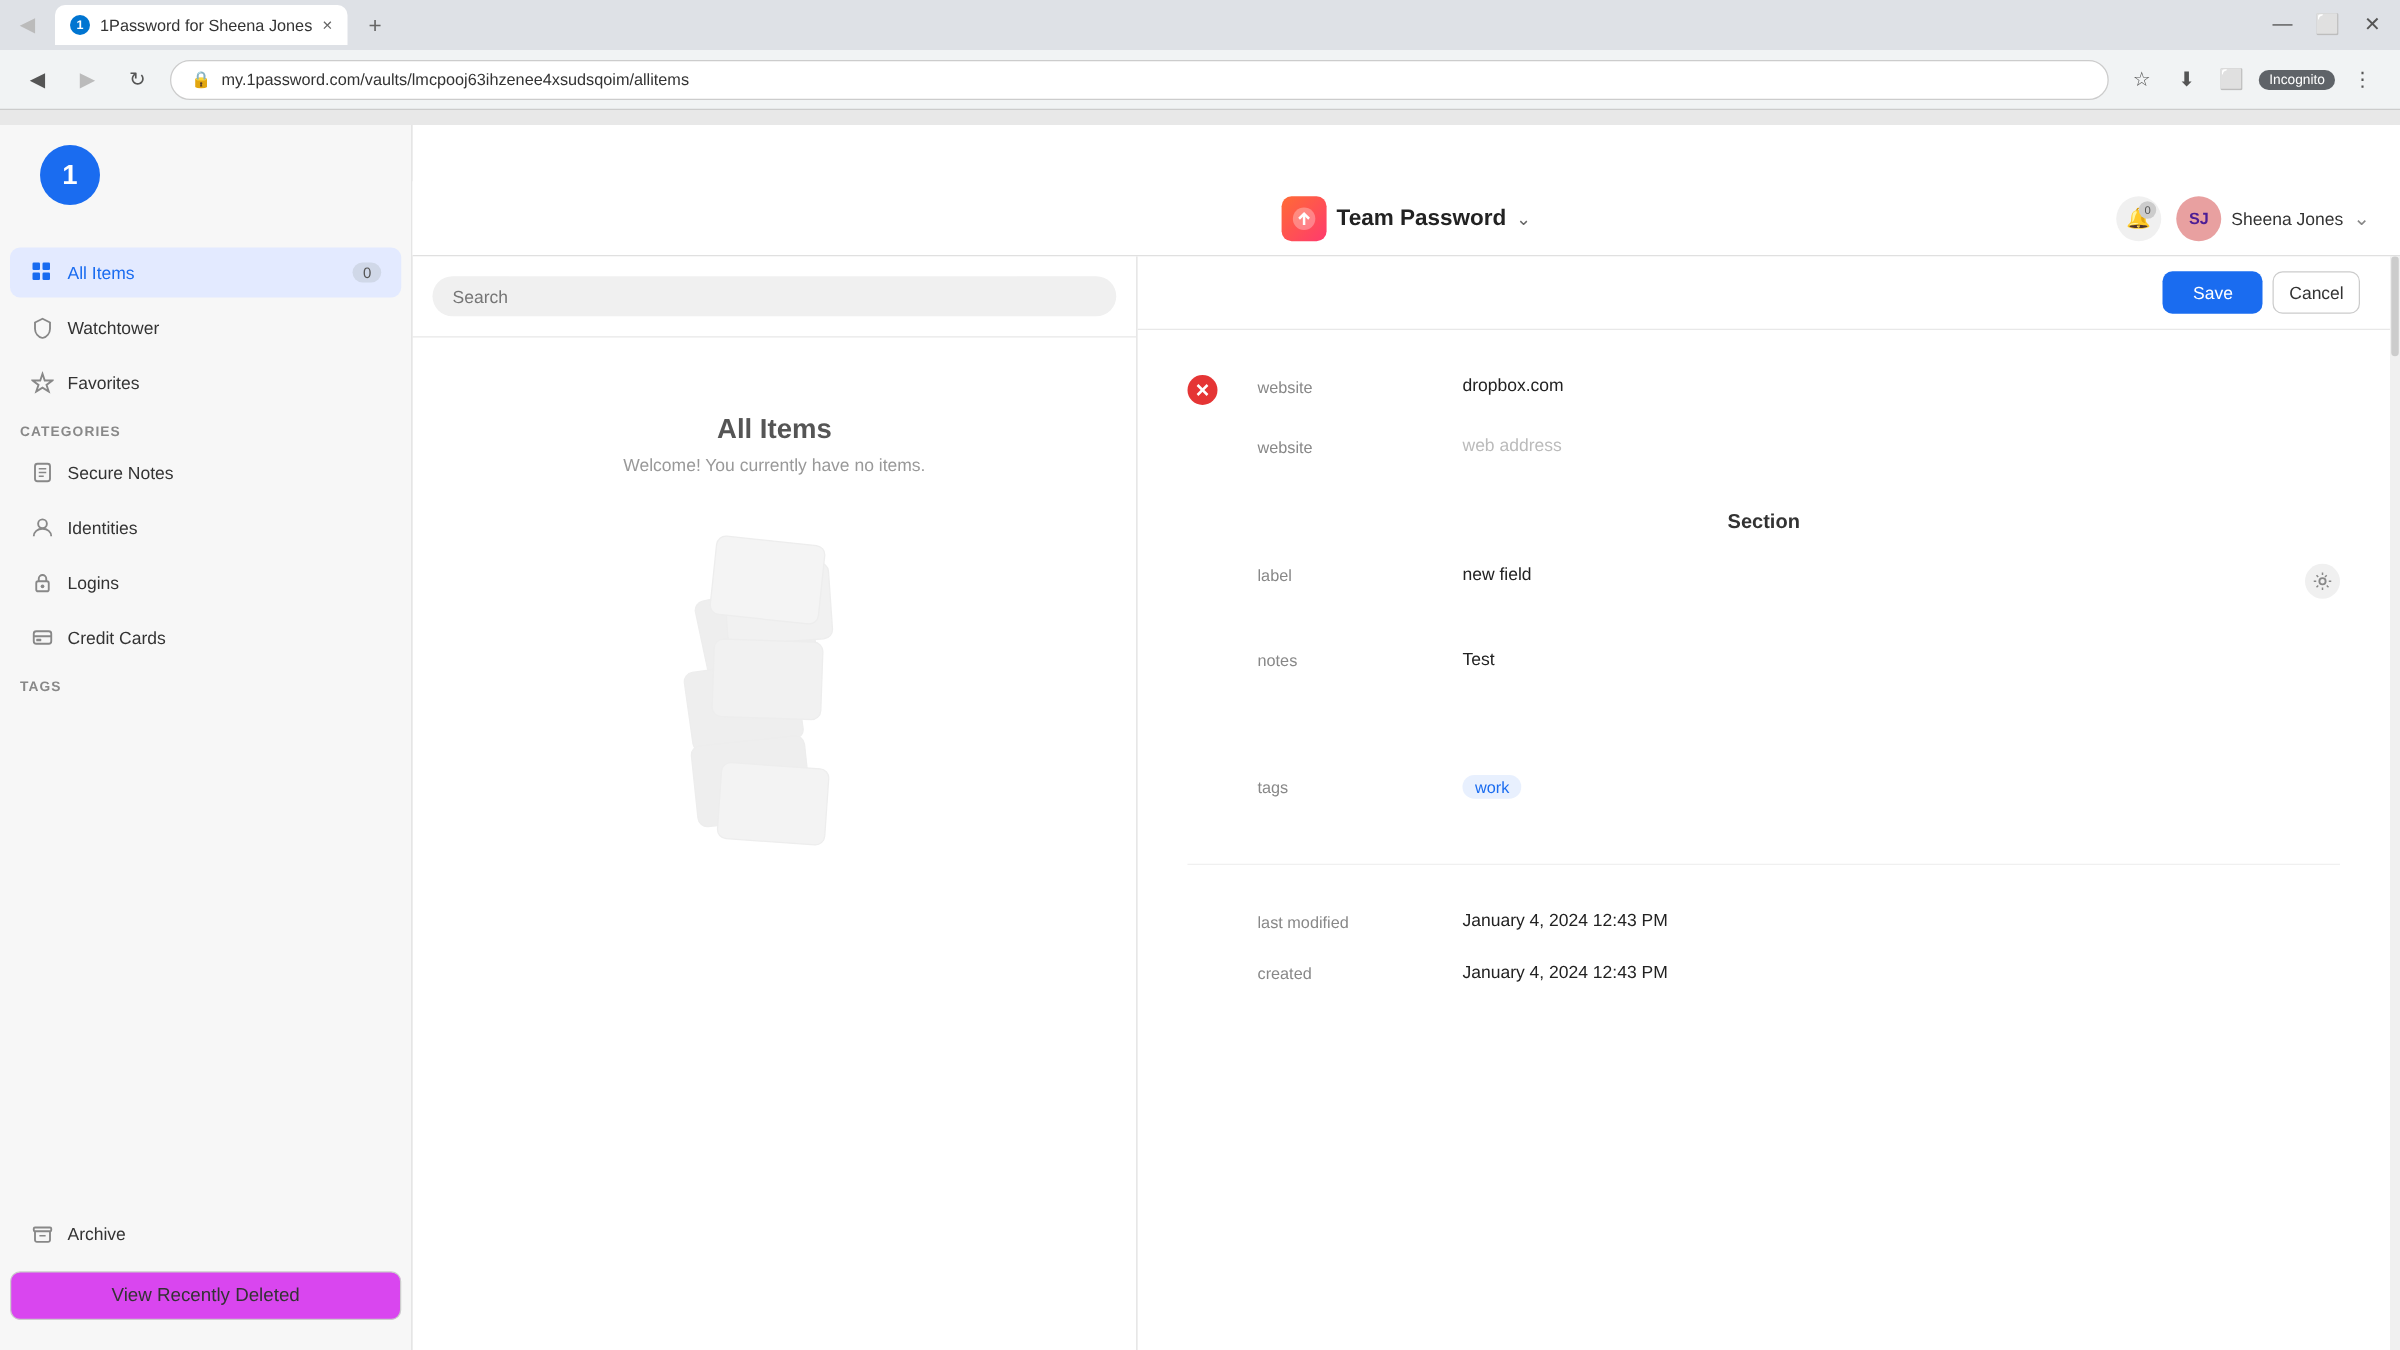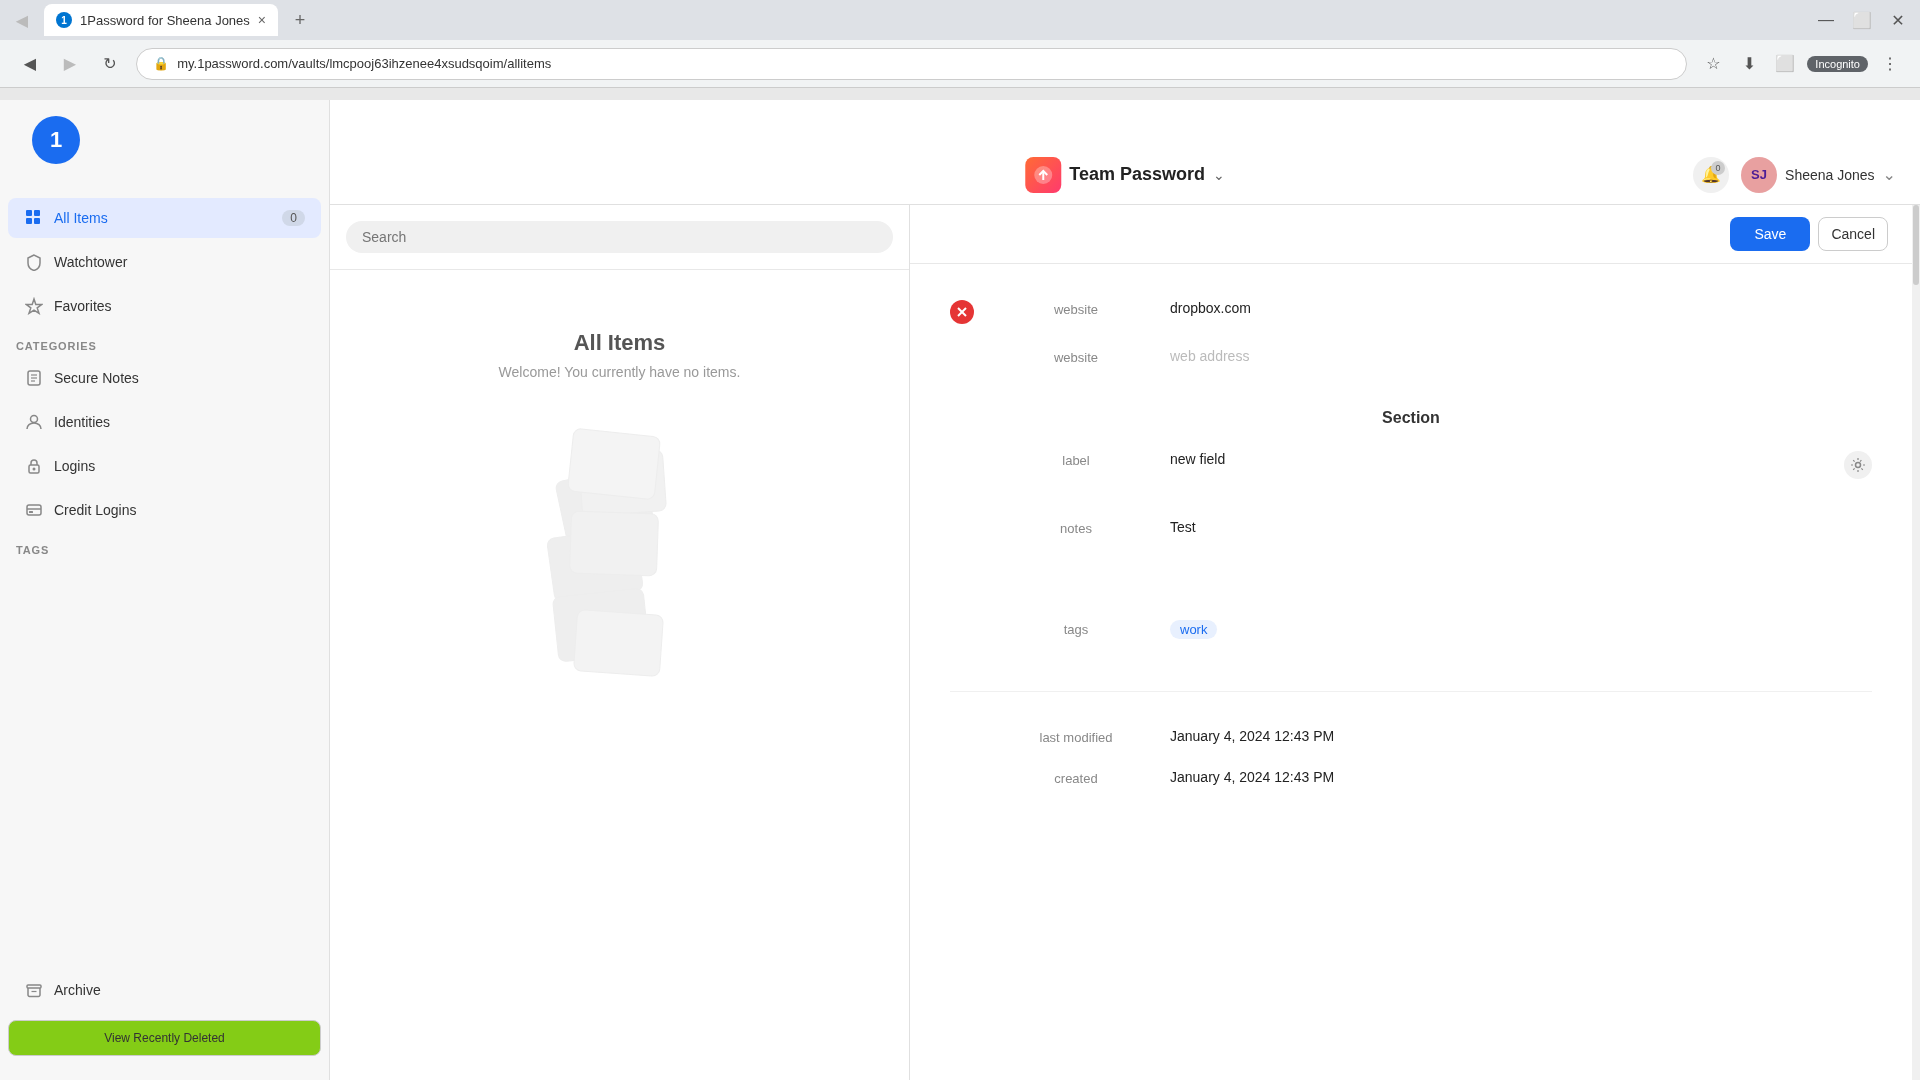--- a/index.html
+++ b/index.html
@@ -26,39 +26,39 @@
     .sidebar { width: 330px; background: #f7f7f7; border-right: 1px solid #e0e0e0; display: flex; flex-direction: column; padding: 16px 0; }
     .sidebar-logo { width: 48px; height: 48px; background: #1a6cf0; border-radius: 50%; display: flex; align-items: center; justify-content: center; margin: 0 16px 16px; color: white; font-size: 22px; font-weight: bold; }
 
     .sidebar-item { display: flex; align-items: center; padding: 10px 16px; cursor: pointer; border-radius: 8px; margin: 2px 8px; gap: 10px; font-size: 14px; color: #333; }
     .sidebar-item.active { background: #e3eaff; color: #1a6cf0; }
     .sidebar-item-badge { margin-left: auto; background: #d0d8e8; border-radius: 10px; padding: 1px 8px; font-size: 12px; color: #555; }
     .sidebar-icon { width: 20px; height: 20px; display: flex; align-items: center; justify-content: center; flex-shrink: 0; }
     .section-label { font-size: 11px; font-weight: 600; color: #888; padding: 12px 16px 4px; letter-spacing: 0.08em; text-transform: uppercase; }
 
     .sidebar-bottom { margin-top: auto; padding: 8px; }
-    .view-recently-deleted-btn { width: 100%; padding: 10px 16px; border: 1px solid #ccc; border-radius: 8px; background: #84cc16; font-size: 12px; color: #333; cursor: pointer; text-align: center; }
+    .view-recently-deleted-btn { width: 100%; padding: 10px 16px; border: 1px solid #ccc; border-radius: 8px; background: #d946ef; font-size: 15px; color: #333; cursor: pointer; text-align: center; }
 
     
     .main-content { flex: 1; display: flex; }
 
     
     .list-panel { width: 580px; border-right: 1px solid #e0e0e0; display: flex; flex-direction: column; }
     .list-header { padding: 16px; border-bottom: 1px solid #e8e8e8; }
     .search-box { width: 100%; background: #f0f0f0; border: none; border-radius: 20px; padding: 8px 16px; font-size: 14px; color: #888; outline: none; }
     .list-empty { flex: 1; display: flex; flex-direction: column; align-items: center; justify-content: flex-start; padding-top: 60px; color: #aaa; }
     .list-empty-title { font-size: 22px; font-weight: 600; color: #555; margin-bottom: 8px; }
     .list-empty-desc { font-size: 14px; color: #999; text-align: center; }
     .detail-toolbar { display: flex; justify-content: flex-end; padding: 12px 24px; gap: 8px; border-bottom: 1px solid #e8e8e8; }
     .btn-save { background: #1a6cf0; color: white; border: none; border-radius: 8px; padding: 8px 24px; font-size: 14px; cursor: pointer; font-weight: 500; }
     .btn-cancel { background: white; color: #333; border: 1px solid #ccc; border-radius: 8px; padding: 8px 12px; font-size: 14px; cursor: pointer; font-weight: 500; }
 
     .detail-fields { padding: 24px 40px; }
     .field-row { display: flex; align-items: flex-start; padding: 12px 0; gap: 24px; }
-    .field-label { width: 140px; text-align: center; font-size: 13px; color: #888; padding-top: 2px; flex-shrink: 0; }
+    .field-label { width: 140px; text-align: left; font-size: 13px; color: #888; padding-top: 2px; flex-shrink: 0; }
     .field-value { font-size: 14px; color: #222; flex: 1; }
     .field-value.muted { color: #bbb; }
     .detail-section-title { font-size: 16px; font-weight: 600; padding: 8px 0 4px; color: #333; text-align: center; }
     .field-settings-icon { width: 28px; height: 28px; background: #f0f0f0; border-radius: 50%; display: flex; align-items: center; justify-content: center; cursor: pointer; margin-left: auto; }
 
     .delete-icon { width: 24px; height: 24px; background: #e53535; border-radius: 50%; display: flex; align-items: center; justify-content: center; cursor: pointer; color: white; font-size: 16px; flex-shrink: 0; margin-right: 8px; }
 
     
     .app-header { height: 60px; background: white; border-bottom: 1px solid #e0e0e0; display: flex; align-items: center; justify-content: space-between; padding: 0 24px; position: relative; }
     .app-header-center { position: absolute; left: 50%; transform: translateX(-50%); display: flex; align-items: center; gap: 8px; }
@@ -193,21 +193,21 @@
     </div>
 
     <div class="sidebar-item">
       <div class="sidebar-icon">
         <svg width="18" height="18" viewBox="0 0 18 18" fill="none">
           <rect x="2" y="4" width="14" height="10" rx="2" stroke="#888" stroke-width="1.5" fill="none"></rect>
           <line x1="2" y1="8" x2="16" y2="8" stroke="#888" stroke-width="1.5"></line>
           <rect x="4" y="10" width="4" height="2" rx="0.5" fill="#888"></rect>
         </svg>
       </div>
-      <span>Credit Logins</span>
+      <span>Credit Cards</span>
     </div>
 
     <div class="section-label">TAGS</div>
 
     <div style="flex:1;"></div>
 
     <div class="sidebar-item">
       <div class="sidebar-icon">
         <svg width="18" height="18" viewBox="0 0 18 18" fill="none">
           <rect x="2" y="4" width="14" height="3" rx="1" stroke="#888" stroke-width="1.5" fill="none"></rect>

